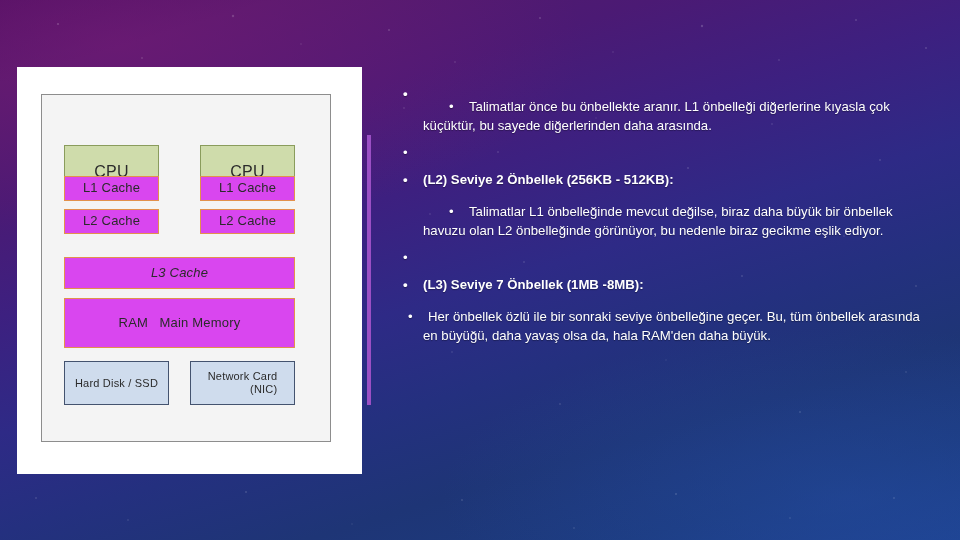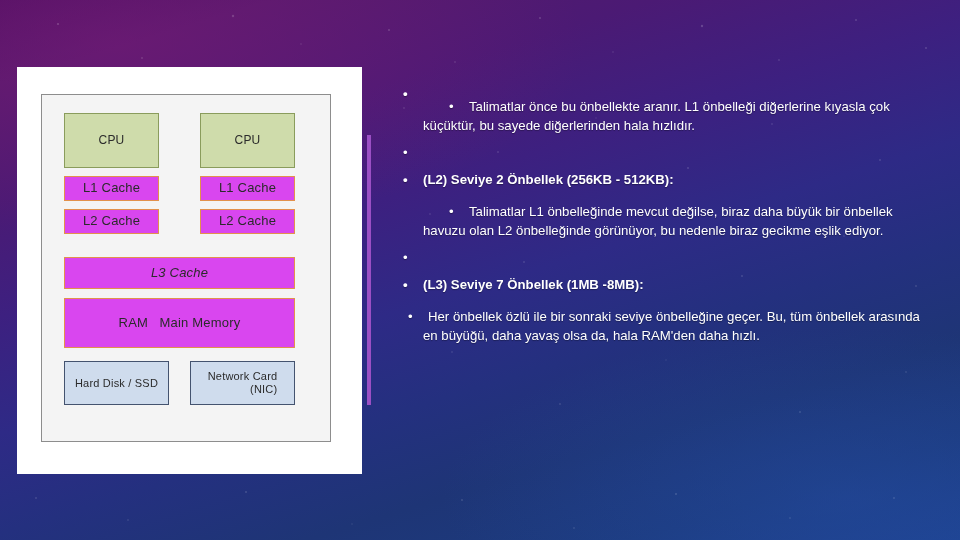--- a/index.html
+++ b/index.html
@@ -70,21 +70,22 @@
     text-align: center;
     color: #2b2b2b;
     font-family: "Liberation Sans", sans-serif;
     letter-spacing: .2px;
     line-height: 1.15;
     white-space: pre;
   }
   .node-cpu {
     background: #cfdcab;
     border: 1.5px solid #8a9c5c;
-    font-size: 12px;
+    font-size: 16px;
+    margin-top: 32px;
   }
   .node-cache {
     background: #d946ef;
     border: 1.5px solid #e2914c;
     font-size: 13px;
   }
   .node-io {
     background: #cfdced;
     border: 1.5px solid #44536f;
     font-size: 11px;
@@ -211,21 +212,21 @@
   <div id="accent-bar"></div>
 
   <div id="text-column">
 
     <div class="bullet-row heading">
       <span class="dot">•</span>
     </div>
 
     <div class="bullet-row body gap-14 indent-first">
       <span class="dot">•</span>
-      <span>Talimatlar önce bu önbellekte aranır. L1 önbelleği diğerlerine kıyasla çok küçüktür, bu sayede diğerlerinden hala hızlıdır.</span>
+      <span>Talimatlar önce bu önbellekte aranır. L1 önbelleği diğerlerine kıyasla çok küçüktür, bu sayede diğerlerinden daha arasında.</span>
     </div>
 
     <div class="bullet-row spacer gap-8">
       <span class="dot">•</span>
       <span></span>
     </div>
 
     <div class="bullet-row heading gap-8">
       <span class="dot">•</span>
       <span>(L2) Seviye 2 Önbellek (256KB - 512KB):</span>
@@ -241,18 +242,18 @@
       <span></span>
     </div>
 
     <div class="bullet-row heading gap-8">
       <span class="dot">•</span>
       <span>(L3) Seviye 7 Önbellek (1MB -8MB):</span>
     </div>
 
     <div class="bullet-row body gap-14 indent-small">
       <span class="dot">•</span>
-      <span>Her önbellek özlü ile bir sonraki seviye önbelleğine geçer. Bu, tüm önbellek arasında en büyüğü, daha yavaş olsa da, hala RAM'den daha hızlı.</span>
+      <span>Her önbellek özlü ile bir sonraki seviye önbelleğine geçer. Bu, tüm önbellek arasında en büyüğü, daha yavaş olsa da, hala RAM'den daha büyük.</span>
     </div>
 
   </div>
 
 </div>
 
 </body></html>

